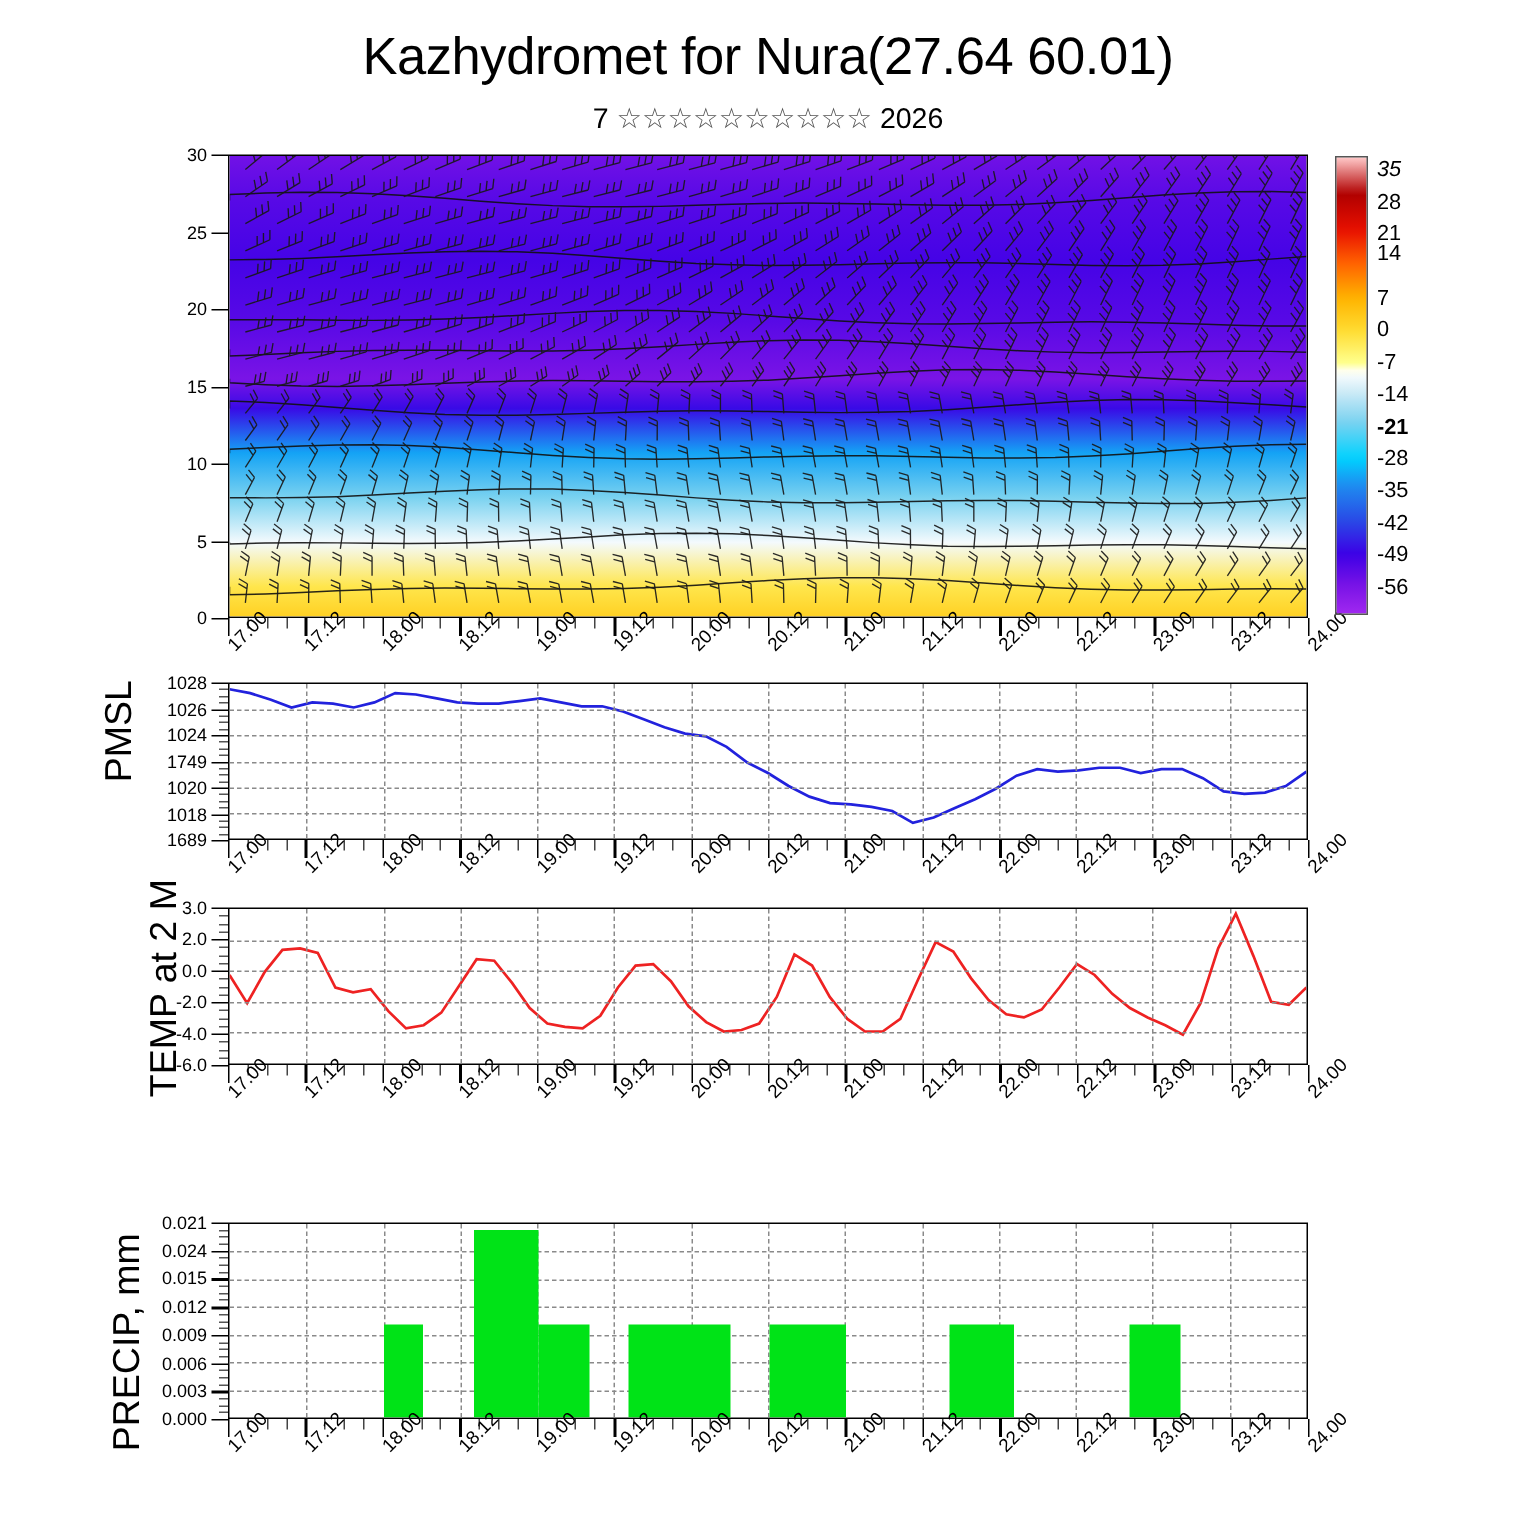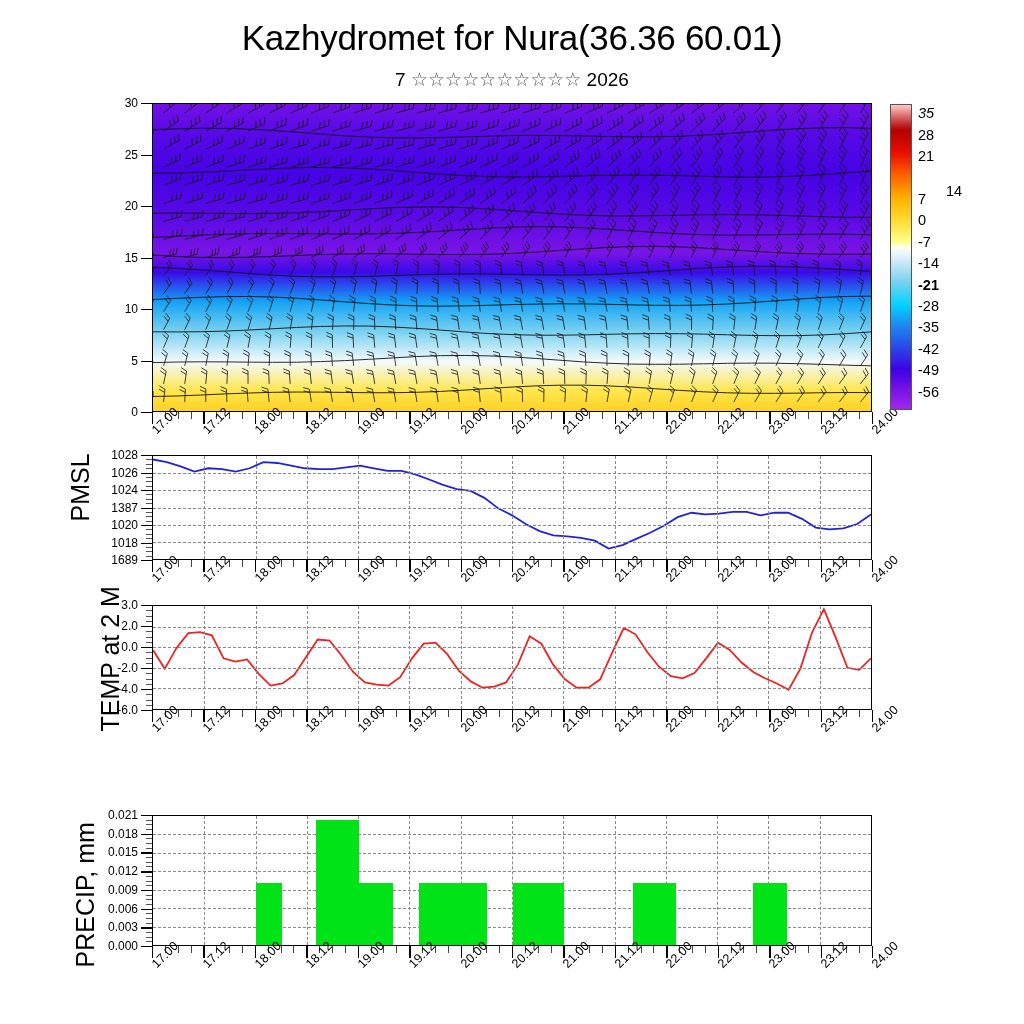--- a/index.html
+++ b/index.html
@@ -41,21 +41,21 @@
   #cbar{left:890px;top:104px;width:22px;height:306px;border:1px solid #555;
         box-sizing:border-box;}
   .cblab{font-size:14.5px;white-space:nowrap;transform:translateY(-50%);}
 
   
   .pbar{position:absolute;bottom:0;background:#00e317;}
 </style>
 </head>
 <body>
 
-<div class="abs" id="title">Kazhydromet for Nura(36.36 60.01)</div>
+<div class="abs" id="title">Kazhydromet for Nura(27.64 60.01)</div>
 
 <div class="abs" id="subtitle">
   <span>7</span>
   <span class="stars">☆☆☆☆☆☆☆☆☆☆</span>
   <span>2026</span>
 </div>
 
 <div class="abs panel" id="xsec">
   <div class="fill" style="background: linear-gradient(rgb(113, 17, 230) 0%, rgb(87, 9, 230) 9.7%, rgb(69, 3, 230) 22.6%, rgb(87, 9, 230) 35.5%, rgb(104, 14, 230) 41.9%, rgb(122, 20, 230) 48.4%, rgb(57, 10, 230) 54.8%, rgb(20, 163, 245) 64.5%, rgb(122, 210, 240) 74.2%, rgb(244, 250, 253) 83.9%, rgb(255, 230, 76) 93.5%, rgb(255, 209, 36) 100%);"></div>
   <svg viewBox="0 0 720 309" preserveAspectRatio="none">
@@ -742,21 +742,21 @@
     <div class="abs xlab" style="left: 665.571px; top: 15px;">23.12</div>
     <div class="abs xtickmark" style="left: 720px; top: 0px; height: 12px;"></div>
     <div class="abs xlab" style="left: 717px; top: 15px;">24.00</div>
   </div>
 
 <div class="abs" id="cbar" style="background: linear-gradient(rgb(255, 200, 200) 0%, rgb(239, 158, 158) 1.7%, rgb(222, 117, 117) 3.3%, rgb(206, 75, 75) 5%, rgb(189, 33, 33) 6.7%, rgb(178, 1, 0) 8.3%, rgb(190, 4, 0) 10%, rgb(202, 7, 0) 11.7%, rgb(213, 11, 0) 13.3%, rgb(225, 14, 0) 15%, rgb(234, 24, 0) 16.7%, rgb(240, 43, 0) 18.3%, rgb(245, 62, 0) 20%, rgb(251, 81, 0) 21.7%, rgb(255, 99, 0) 23.3%, rgb(255, 117, 0) 25%, rgb(255, 135, 0) 26.7%, rgb(255, 152, 0) 28.3%, rgb(255, 170, 0) 30%, rgb(255, 184, 5) 31.7%, rgb(255, 193, 17) 33.3%, rgb(255, 203, 29) 35%, rgb(255, 212, 40) 36.7%, rgb(255, 222, 54) 38.3%, rgb(255, 230, 76) 40%, rgb(255, 238, 97) 41.7%, rgb(255, 247, 119) 43.3%, rgb(255, 255, 140) 45%, rgb(255, 255, 236) 46.7%, rgb(240, 249, 252) 48.3%, rgb(221, 241, 249) 50%, rgb(202, 234, 246) 51.7%, rgb(181, 227, 245) 53.3%, rgb(160, 221, 243) 55%, rgb(139, 215, 241) 56.7%, rgb(117, 210, 241) 58.3%, rgb(92, 210, 244) 60%, rgb(66, 210, 247) 61.7%, rgb(41, 210, 250) 63.3%, rgb(15, 210, 253) 65%, rgb(3, 202, 253) 66.7%, rgb(12, 183, 249) 68.3%, rgb(20, 163, 245) 70%, rgb(28, 144, 241) 71.7%, rgb(32, 128, 238) 73.3%, rgb(35, 114, 236) 75%, rgb(37, 99, 234) 76.7%, rgb(39, 85, 232) 78.3%, rgb(42, 70, 230) 80%, rgb(46, 53, 230) 81.7%, rgb(51, 37, 230) 83.3%, rgb(55, 20, 230) 85%, rgb(59, 3, 230) 86.7%, rgb(72, 4, 230) 88.3%, rgb(87, 9, 230) 90%, rgb(101, 13, 230) 91.7%, rgb(116, 18, 230) 93.3%, rgb(128, 23, 232) 95%, rgb(139, 29, 234) 96.7%, rgb(149, 34, 237) 98.3%, rgb(160, 40, 240) 100%);"></div>
 <div class="abs" id="cbar-labels" style="left: 918px; top: 104px; width: 100px; height: 306px;">
     <div class="abs cblab" style="left: 0px; top: 9.18px; font-style: italic;">35</div>
     <div class="abs cblab" style="left: 0px; top: 30.6px;">28</div>
     <div class="abs cblab" style="left: 0px; top: 52.02px;">21</div>
-    <div class="abs cblab" style="left: 0px; top: 87px; margin-left: 28px;">14</div>
+    <div class="abs cblab" style="left: 0px; top: 65px;">14</div>
     <div class="abs cblab" style="left: 0px; top: 94.86px;">7</div>
     <div class="abs cblab" style="left: 0px; top: 116.28px;">0</div>
     <div class="abs cblab" style="left: 0px; top: 137.7px;">-7</div>
     <div class="abs cblab" style="left: 0px; top: 159.12px;">-14</div>
     <div class="abs cblab" style="left: 0px; top: 180.54px; font-weight: bold;">-21</div>
     <div class="abs cblab" style="left: 0px; top: 201.96px;">-28</div>
     <div class="abs cblab" style="left: 0px; top: 223.38px;">-35</div>
     <div class="abs cblab" style="left: 0px; top: 244.8px;">-42</div>
     <div class="abs cblab" style="left: 0px; top: 266.22px;">-49</div>
     <div class="abs cblab" style="left: 0px; top: 287.64px;">-56</div>
@@ -787,21 +787,21 @@
     <div class="abs ytick minor" style="right: 0px; top: 91.875px; width: 6px;"></div>
     <div class="abs ytick minor" style="right: 0px; top: 96.25px; width: 6px;"></div>
     <div class="abs ytick minor" style="right: 0px; top: 100.625px; width: 6px;"></div>
     <div class="abs ytick" style="right: 0px; top: 105px; width: 11px;"></div>
     <div class="abs ylab" style="right: 14px; top: 105px; width: 60px;">1689</div>
     <div class="abs ytick" style="right: 0px; top: 87.5px; width: 11px;"></div>
     <div class="abs ylab" style="right: 14px; top: 87.5px; width: 60px;">1018</div>
     <div class="abs ytick" style="right: 0px; top: 70px; width: 11px;"></div>
     <div class="abs ylab" style="right: 14px; top: 70px; width: 60px;">1020</div>
     <div class="abs ytick" style="right: 0px; top: 52.5px; width: 11px;"></div>
-    <div class="abs ylab" style="right: 14px; top: 52.5px; width: 60px;">1387</div>
+    <div class="abs ylab" style="right: 14px; top: 52.5px; width: 60px;">1749</div>
     <div class="abs ytick" style="right: 0px; top: 35px; width: 11px;"></div>
     <div class="abs ylab" style="right: 14px; top: 35px; width: 60px;">1024</div>
     <div class="abs ytick" style="right: 0px; top: 17.5px; width: 11px;"></div>
     <div class="abs ylab" style="right: 14px; top: 17.5px; width: 60px;">1026</div>
     <div class="abs ytick" style="right: 0px; top: 0px; width: 11px;"></div>
     <div class="abs ylab" style="right: 14px; top: 0px; width: 60px;">1028</div>
   </div>
 <div class="abs" id="pmsl-xaxis" style="left: 152px; top: 560px; width: 720px; height: 60px;">
     <div class="abs xtickmark minor" style="left: 12.8571px; top: 0px; height: 7px;"></div>
     <div class="abs xtickmark minor" style="left: 25.7143px; top: 0px; height: 7px;"></div>
@@ -1044,21 +1044,21 @@
     <div class="abs ylab" style="right: 14px; top: 112.286px; width: 60px;">0.003</div>
     <div class="abs ytick" style="right: 0px; top: 93.5714px; width: 11px;"></div>
     <div class="abs ylab" style="right: 14px; top: 93.5714px; width: 60px;">0.006</div>
     <div class="abs ytick" style="right: 0px; top: 74.8571px; width: 11px;"></div>
     <div class="abs ylab" style="right: 14px; top: 74.8571px; width: 60px;">0.009</div>
     <div class="abs ytick" style="right: 0px; top: 56.1429px; width: 11px;"></div>
     <div class="abs ylab" style="right: 14px; top: 56.1429px; width: 60px;">0.012</div>
     <div class="abs ytick" style="right: 0px; top: 37.4286px; width: 11px;"></div>
     <div class="abs ylab" style="right: 14px; top: 37.4286px; width: 60px;">0.015</div>
     <div class="abs ytick" style="right: 0px; top: 18.7143px; width: 11px;"></div>
-    <div class="abs ylab" style="right: 14px; top: 18.7143px; width: 60px;">0.018</div>
+    <div class="abs ylab" style="right: 14px; top: 18.7143px; width: 60px;">0.024</div>
     <div class="abs ytick" style="right: 0px; top: 0px; width: 11px;"></div>
     <div class="abs ylab" style="right: 14px; top: 0px; width: 60px;">0.021</div>
   </div>
 <div class="abs" id="precip-xaxis" style="left: 152px; top: 946px; width: 720px; height: 60px;">
     <div class="abs xtickmark minor" style="left: 12.8571px; top: 0px; height: 7px;"></div>
     <div class="abs xtickmark minor" style="left: 25.7143px; top: 0px; height: 7px;"></div>
     <div class="abs xtickmark minor" style="left: 38.5714px; top: 0px; height: 7px;"></div>
     <div class="abs xtickmark minor" style="left: 64.2857px; top: 0px; height: 7px;"></div>
     <div class="abs xtickmark minor" style="left: 77.1429px; top: 0px; height: 7px;"></div>
     <div class="abs xtickmark minor" style="left: 90px; top: 0px; height: 7px;"></div>

